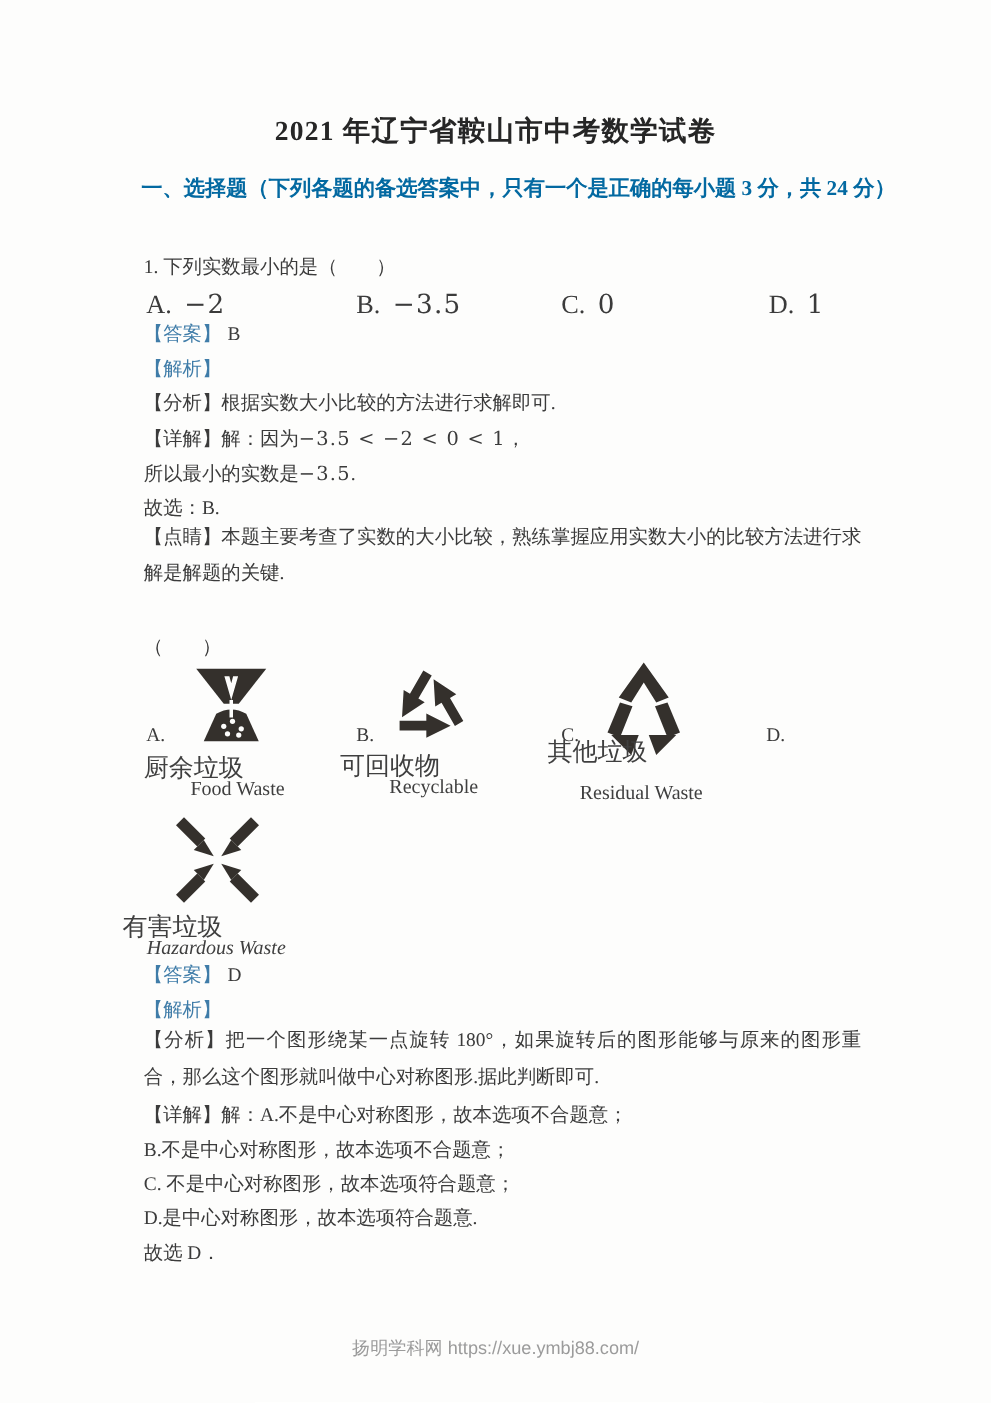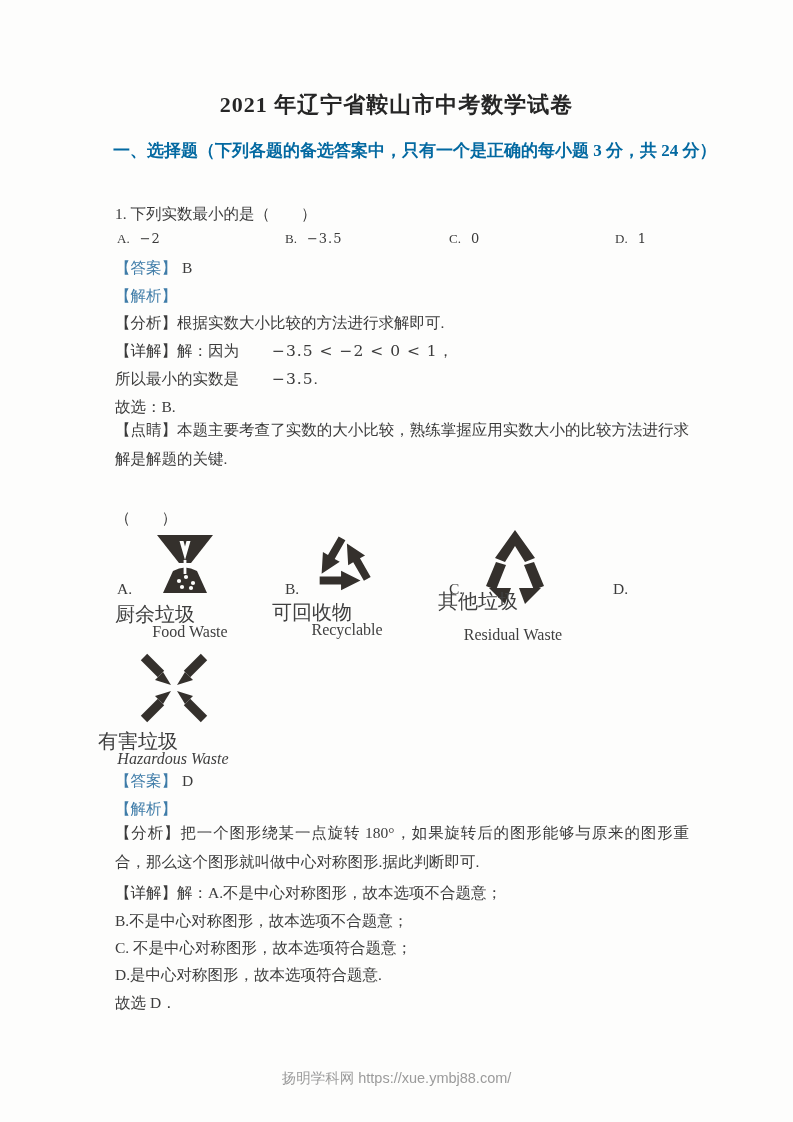--- a/index.html
+++ b/index.html
@@ -24,24 +24,24 @@
   .line{
     position:absolute;left:115px;
     font-size:15.5px;line-height:22px;color:#3b3b3b;white-space:nowrap;
   }
   .para{
     position:absolute;left:115px;width:574px;
     font-size:15.5px;line-height:28.5px;color:#3b3b3b;
     text-align:justify;
   }
   .tag-blue{color:#3f7ca8;}
-  .math{font-family:"DejaVu Serif","Liberation Serif",serif;letter-spacing:1px;margin-left:33px;}
+  .math{font-family:"DejaVu Serif","Liberation Serif",serif;letter-spacing:1px;}
   .ansletter{margin-left:5px;}
   .opt-row{position:absolute;top:231px;left:115px;width:578px;height:24px;}
-  .opt{position:absolute;top:0;font-size:13px;white-space:nowrap;}
+  .opt{position:absolute;top:0;font-size:21px;white-space:nowrap;}
   .opt .val{margin-left:10px;}
   .opt1-a{left:2px;}  .opt1-b{left:170px;} .opt1-c{left:334px;text-align:right;} .opt1-d{left:500px;}
   .fig{position:absolute;top:528px;left:115px;width:610px;height:252px;}
   .fig-letter{position:absolute;font-size:15.5px;color:#3b3b3b;}
   .fig-icon{position:absolute;display:block;line-height:0;}
   .fig-zh{position:absolute;width:150px;text-align:left;font-size:20px;color:#3f3f3f;}
   .fig-en{position:absolute;width:170px;text-align:center;font-size:16px;color:#3f3f3f;}
   .footer{
     position:absolute;top:1069px;left:0;width:793px;text-align:center;
     font-family:"Liberation Sans","DejaVu Sans",sans-serif;

